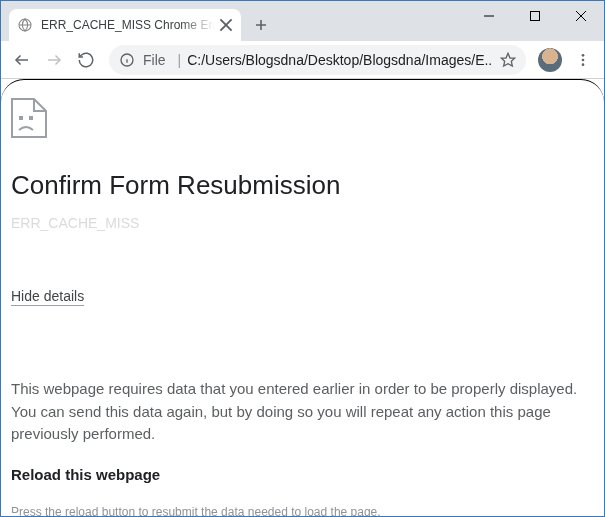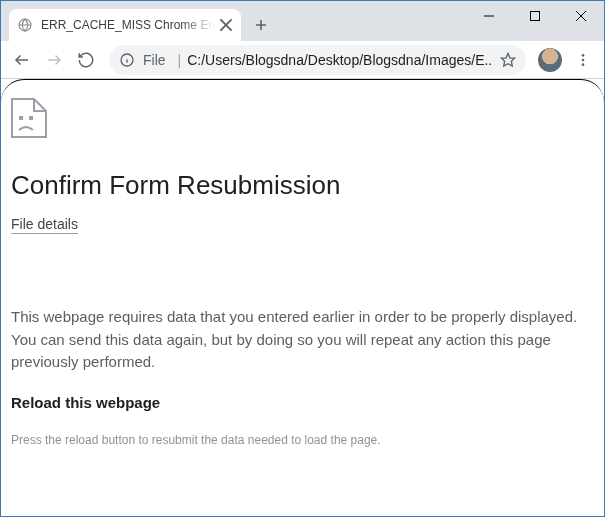--- a/index.html
+++ b/index.html
@@ -287,17 +287,18 @@
   <div class="err-page-icon">
     <svg viewBox="0 0 36 40">
       <path d="M1 1 h22 l12 12 v26 h-34 z" fill="none" stroke="#9aa0a6" stroke-width="2"></path>
       <path d="M23 1 v12 h12" fill="none" stroke="#9aa0a6" stroke-width="2"></path>
       <rect x="8" y="18" width="4" height="4" fill="#9aa0a6"></rect>
       <rect x="18" y="18" width="4" height="4" fill="#9aa0a6"></rect>
       <path d="M8 32 q7 -6 14 0" fill="none" stroke="#9aa0a6" stroke-width="2"></path>
     </svg>
   </div>
   <h1 class="title">Confirm Form Resubmission</h1>
-  <span class="hide-details">File details</span>
+  <div class="errcode">ERR_CACHE_MISS</div>
+  <span class="hide-details">Hide details</span>
   <div class="para">This webpage requires data that you entered earlier in order to be properly displayed. You can send this data again, but by doing so you will repeat any action this page previously performed.</div>
   <div class="subhead">Reload this webpage</div>
   <div class="subpara">Press the reload button to resubmit the data needed to load the page.</div>
 </div>
 
 </body></html>

